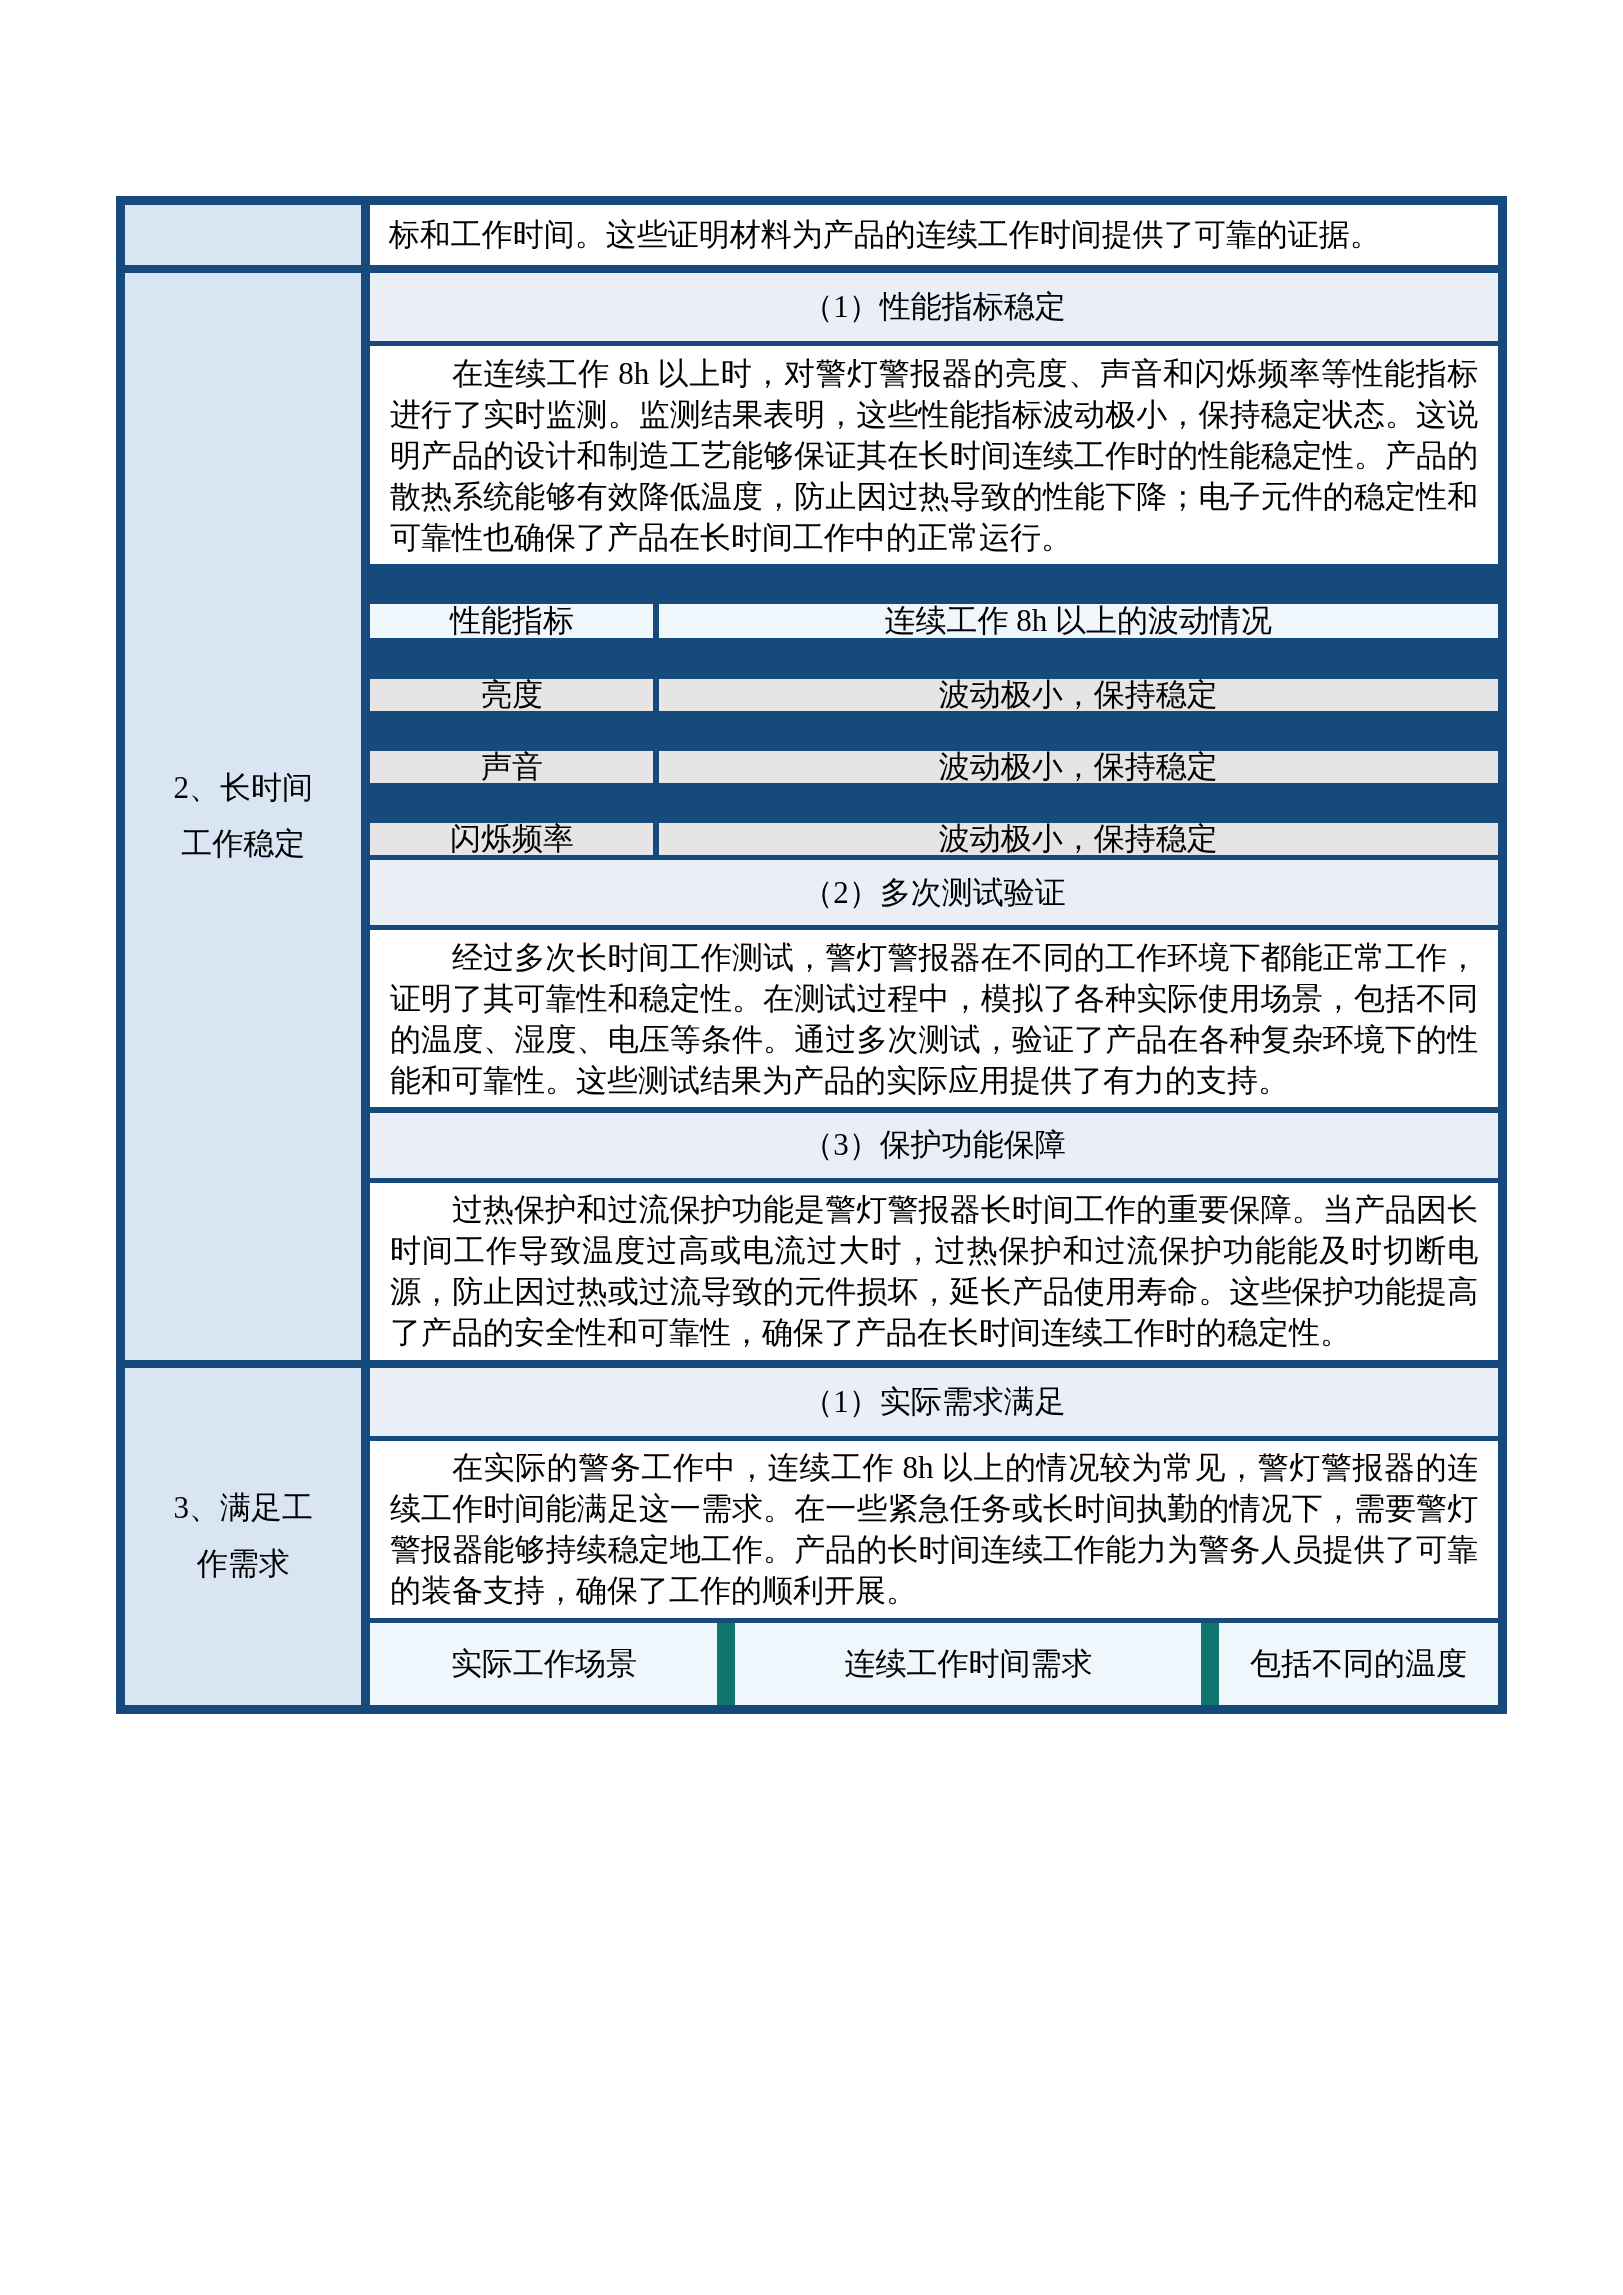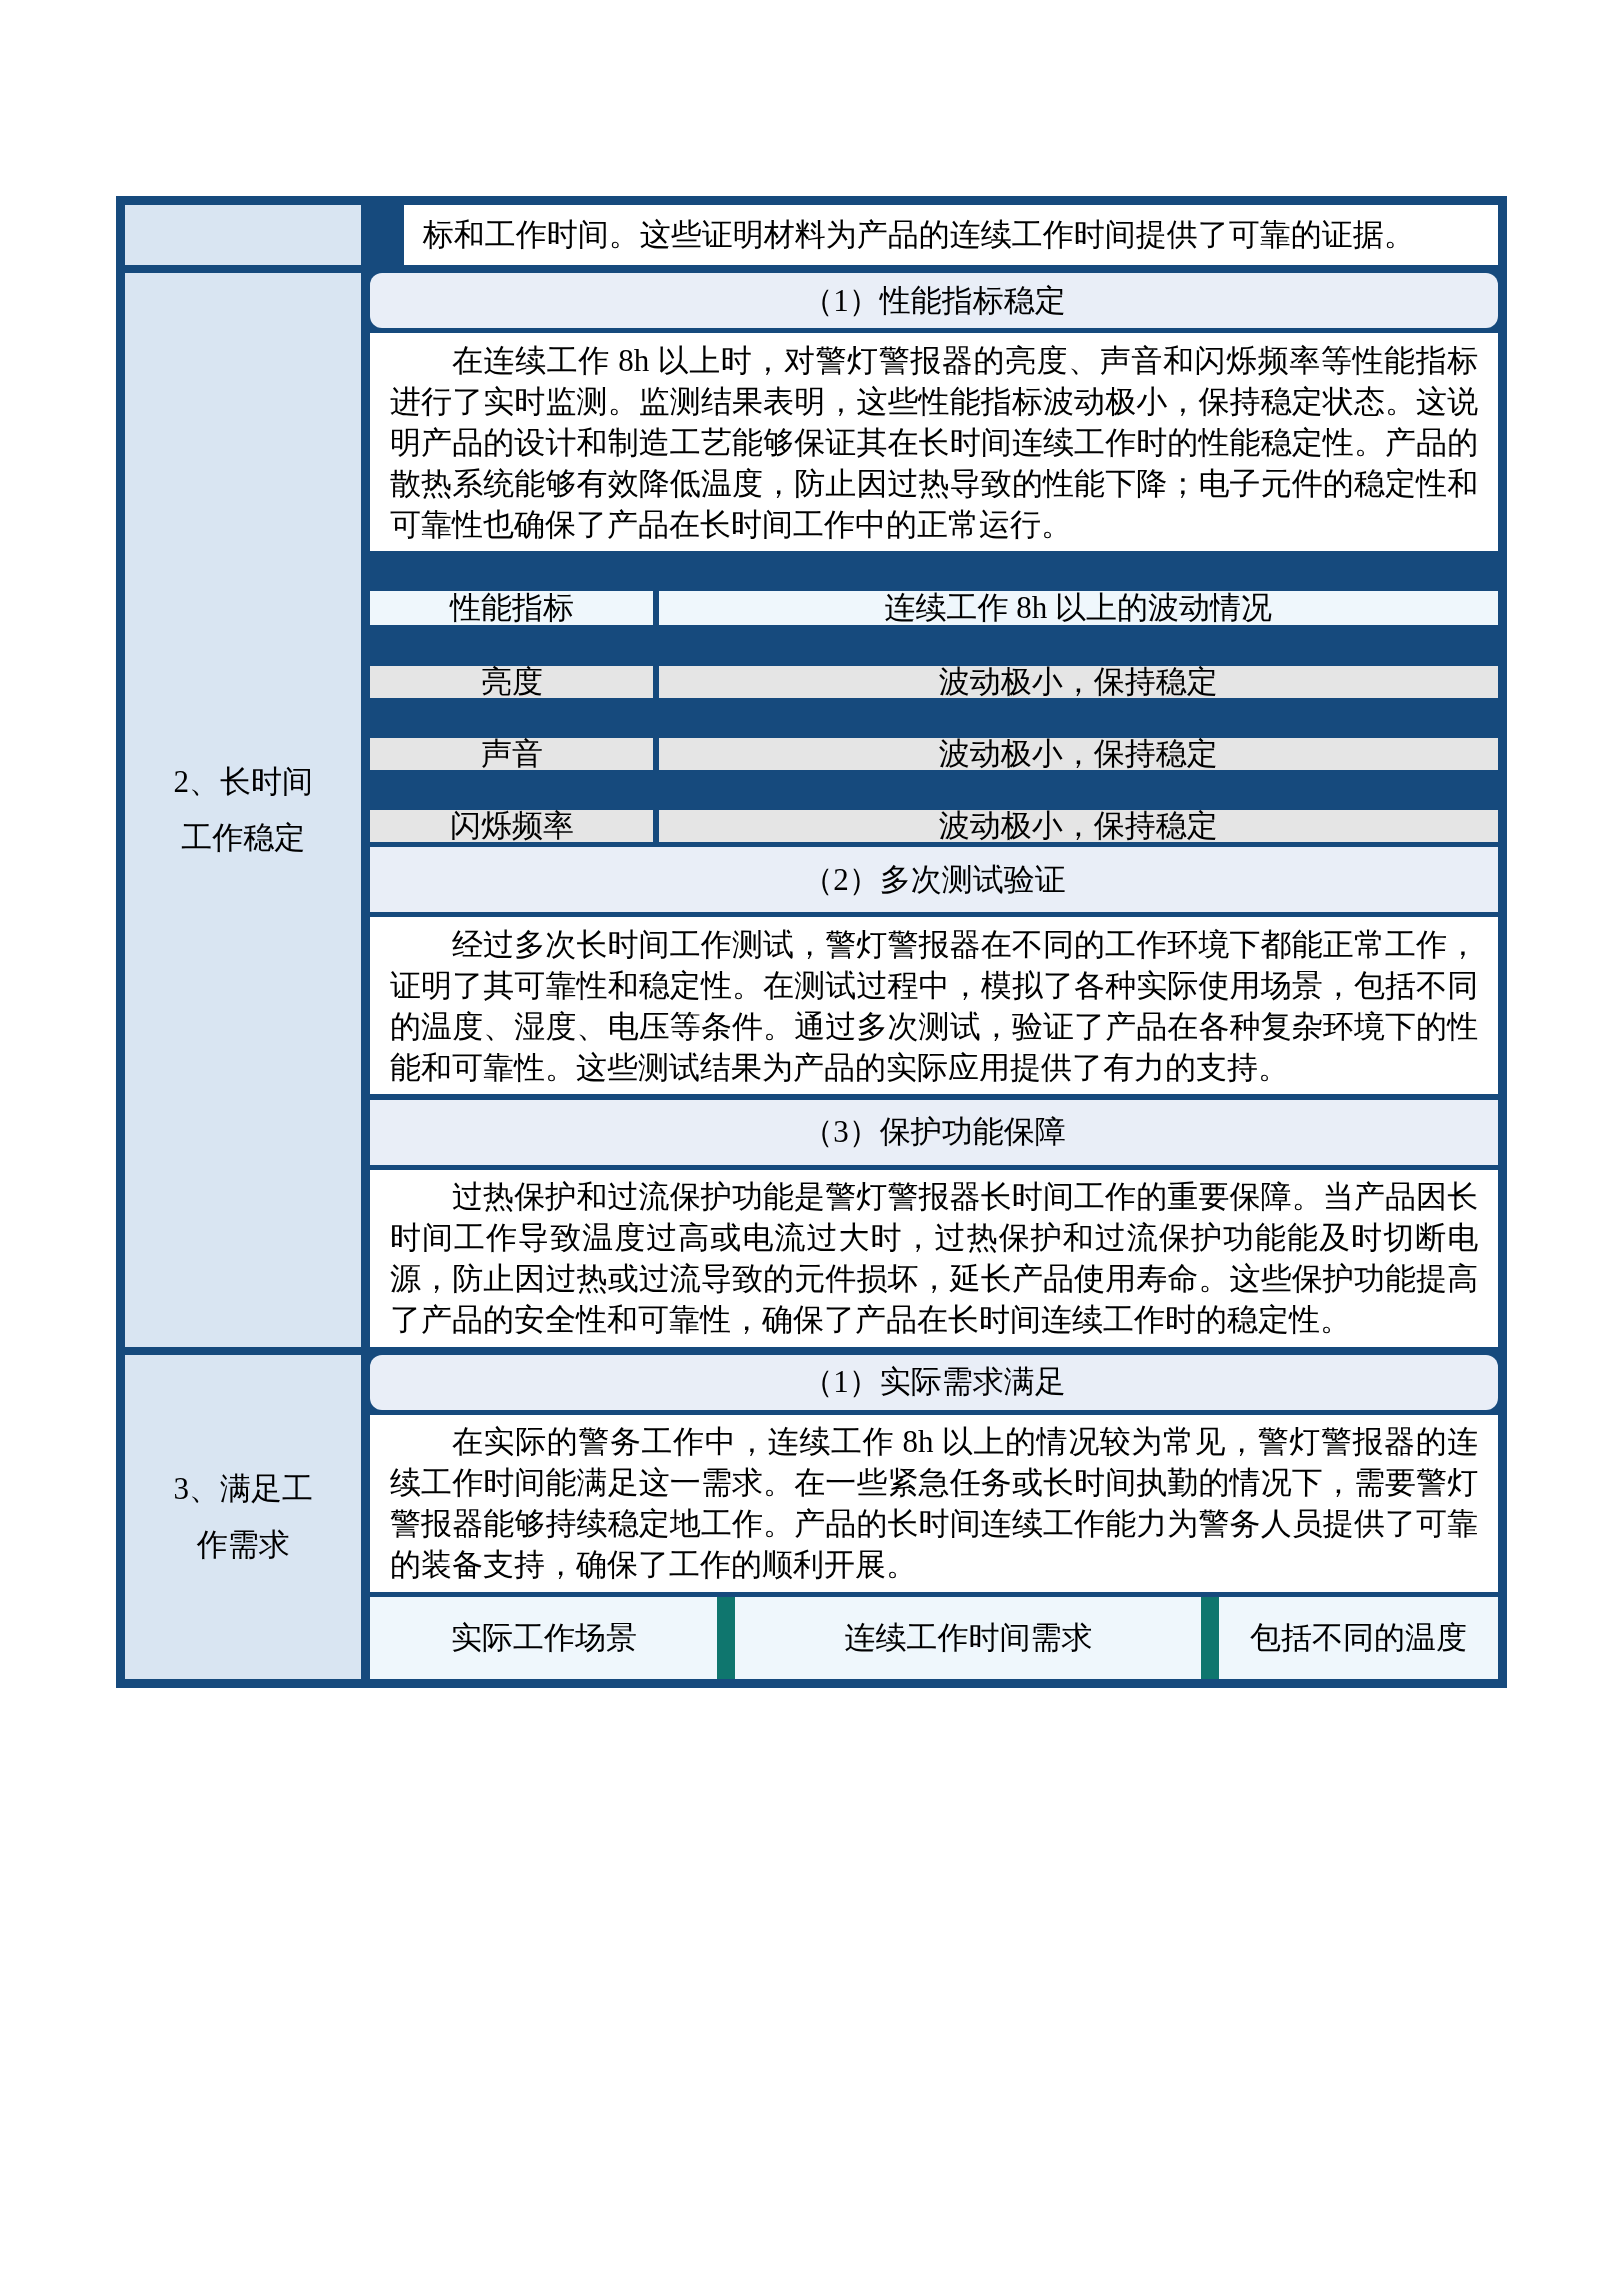--- a/index.html
+++ b/index.html
@@ -21,31 +21,31 @@
   .trow{display:flex;gap:9.2px;}
   .label-cell{
     flex:none;width:236px;
     background:#D9E5F2;
     display:flex;align-items:center;justify-content:center;
     text-align:center;
     font-size:31px;line-height:56px;
     white-space:pre-line;
   }
   .content-col{flex:1;display:flex;flex-direction:column;gap:5.2px;min-width:0;}
-  .cell-white{background:#ffffff;margin-left:34px;}
+  .cell-white{background:#ffffff;}
   .carry-cell{
     height:60px;display:flex;align-items:center;
     padding:0 18.3px;font-size:31px;
   }
   .band{
     background:#E9EEF7;
     display:flex;align-items:center;justify-content:center;
     font-size:31px;
   }
-  .band-sm{height:55px;border-radius:12px;}
+  .band-sm{height:68px;}
   .band-md{height:65px;}
   .para{
     background:#ffffff;
     padding:6.5px 19.6px;
     font-size:31px;line-height:41px;
     text-align:justify;
     text-indent:2em;
   }
   .perf-table{
     display:grid;

